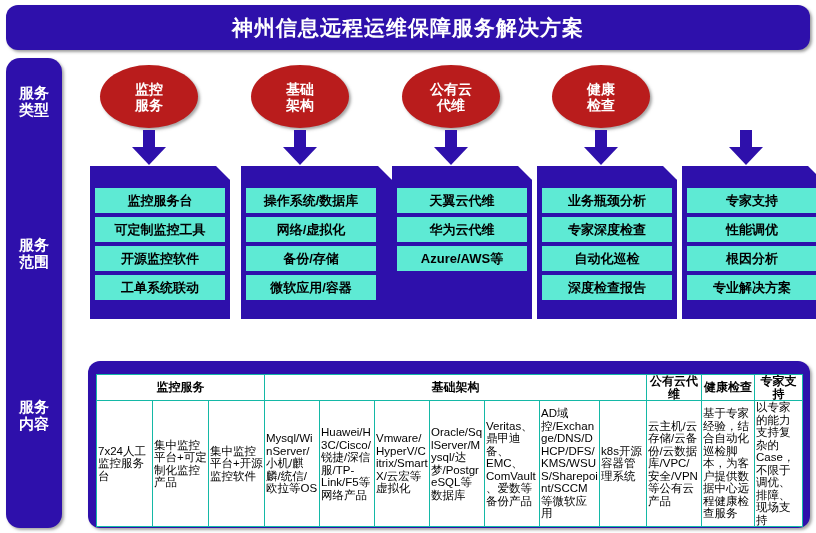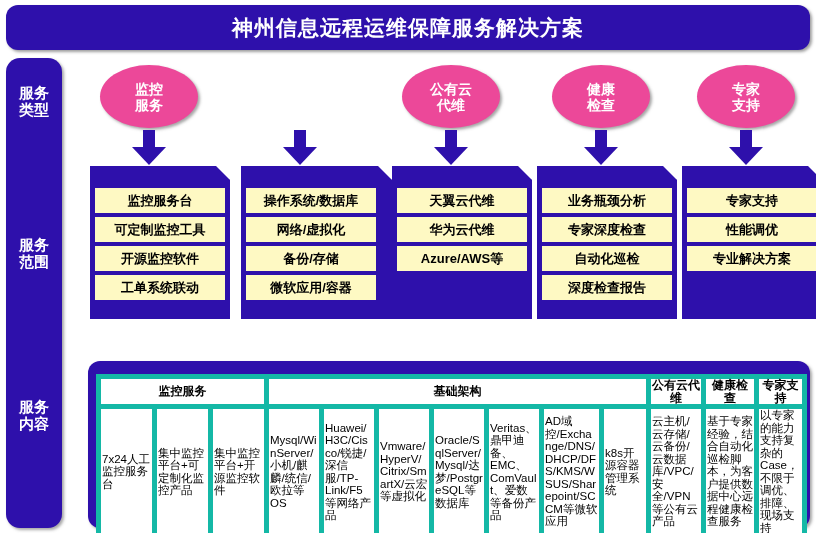--- a/index.html
+++ b/index.html
@@ -33,21 +33,21 @@
     position:absolute;left:0;width:56px;text-align:center;
     color:#ffffff;font-size:15px;font-weight:bold;line-height:17px;
   }
   .rail-label.r1{top:26px;}
   .rail-label.r2{top:178px;}
   .rail-label.r3{top:340px;}
 
   
   .ellipse{
     position:absolute;top:65px;width:98px;height:63px;
-    background:#ec4899;border-radius:50%;
+    background:#b91c1c;border-radius:50%;
     box-shadow:2px 2px 3px rgba(80,80,80,.5);
     display:flex;align-items:center;justify-content:center;
   }
   .ellipse span{
     color:#ffffff;font-size:14px;font-weight:bold;line-height:16px;text-align:center;
   }
   
   .arrow{
     position:absolute;top:130px;width:34px;height:35px;
   }
@@ -64,37 +64,37 @@
   .scopebox{
     position:absolute;top:166px;width:140px;height:153px;
     background:#2e10ab;
     box-shadow:2px 2px 3px rgba(80,80,80,.5);
     clip-path:polygon(0 0, calc(100% - 14px) 0, 100% 14px, 100% 100%, 0 100%);
   }
   .scopebox .items{
     position:absolute;left:5px;top:22px;width:130px;
   }
   .scopebox .item{
-    height:25px;margin-bottom:4px;background:#fef9c3;
+    height:25px;margin-bottom:4px;background:#5eead4;
     display:flex;align-items:center;justify-content:center;
     color:#000000;font-size:13px;font-weight:bold;white-space:nowrap;
   }
 
   
   .panel{
     position:absolute;left:88px;top:361px;width:722px;height:167px;
     background:#2e10ab;border-radius:12px;
     box-shadow:2px 2px 3px rgba(80,80,80,.5);
   }
   table.grid{
     position:absolute;left:8px;top:13px;width:706px;height:141px;
     border-collapse:collapse;background:#ffffff;table-layout:fixed;
   }
   table.grid th,table.grid td{
-    border:5px solid #14b8a6;background:#ffffff;padding:0 1px;
+    border:1px solid #14b8a6;background:#ffffff;padding:0 1px;
     font-size:11.5px;color:#000000;vertical-align:middle;
     line-height:12.5px;word-break:break-word;
   }
   table.grid th{
     height:19px;font-weight:bold;text-align:center;font-size:12px;
   }
   table.grid td{height:120px;text-align:left;}
 </style>
 </head>
 <body>
@@ -118,33 +118,33 @@
       <div>服务</div>
       <div>内容</div>
     </div>
   </div>
 
   <div class="ellipse" style="left:100px;">
     <span>
       <span>监控</span><br><span>服务</span>
     </span>
   </div>
+  <div class="ellipse" style="left:251px;">
+    <span>
+      <span>基础</span><br><span>架构</span>
+    </span>
+  </div>
   <div class="ellipse" style="left:402px;">
     <span>
       <span>公有云</span><br><span>代维</span>
     </span>
   </div>
   <div class="ellipse" style="left:552px;">
     <span>
       <span>健康</span><br><span>检查</span>
-    </span>
-  </div>
-  <div class="ellipse" style="left:697px;">
-    <span>
-      <span>专家</span><br><span>支持</span>
     </span>
   </div>
 
   <div class="arrow" style="left:132px;">
       <div class="shaft"></div>
       <div class="head"></div>
     </div>
   <div class="arrow" style="left:283px;">
       <div class="shaft"></div>
       <div class="head"></div>
@@ -190,20 +190,21 @@
       <div class="item">业务瓶颈分析</div>
       <div class="item">专家深度检查</div>
       <div class="item">自动化巡检</div>
       <div class="item">深度检查报告</div>
     </div>
   </div>
   <div class="scopebox" style="left:682px;">
     <div class="items">
       <div class="item">专家支持</div>
       <div class="item">性能调优</div>
+      <div class="item">根因分析</div>
       <div class="item">专业解决方案</div>
     </div>
   </div>
 
   <div class="panel">
     <table class="grid">
       <colgroup>
         <col style="width:56px">
           <col style="width:56px">
           <col style="width:56px">

